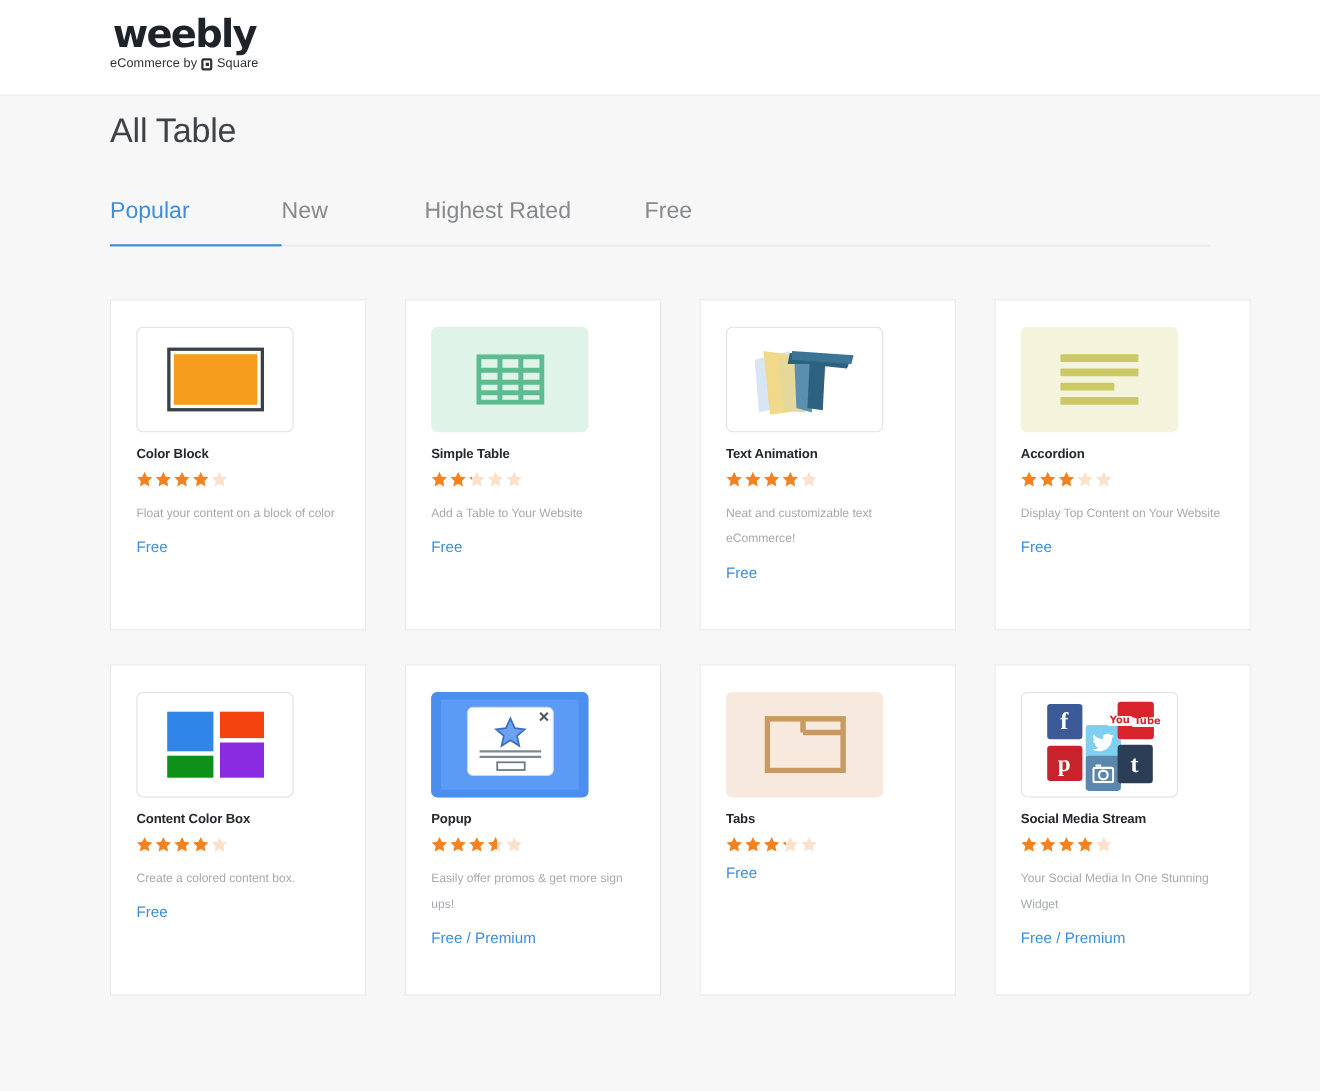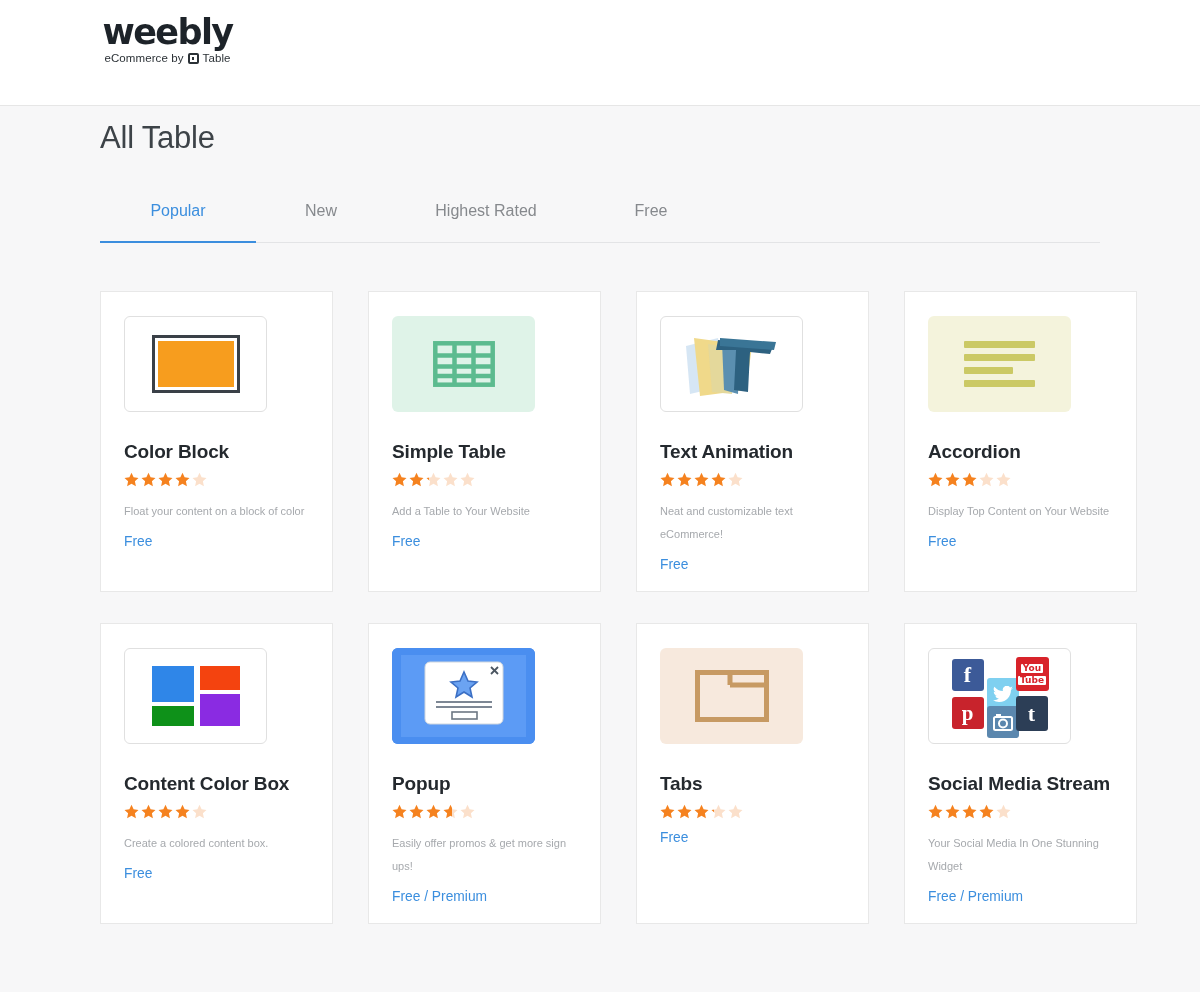--- a/index.html
+++ b/index.html
@@ -8,21 +8,21 @@
     width: 1200px;
     height: 992px;
     background: #f7f7f8;
     font-family: "Liberation Sans", sans-serif;
     -webkit-font-smoothing: antialiased;
     overflow: hidden;
   }
 
   
   .topbar {
-    height: 106px;
+    height: 87px;
     background: #ffffff;
     border-bottom: 1px solid #e6e6e6;
     position: relative;
   }
   .logo-wrap {
     position: absolute;
     left: 100px;
     top: 14px;
     text-align: center;
     width: 135px;
@@ -82,23 +82,22 @@
   }
 
   
   .tabs {
     margin-top: 44px;
     display: flex;
     border-bottom: 1px solid #e3e4e6;
     height: 43px;
   }
   .tab {
-    font-size: 16px;
+    font-size: 21px;
     color: #86898d;
-    text-align: center;
     line-height: 22px;
     cursor: pointer;
     position: relative;
     padding-bottom: 20px;
   }
   .tab.t0 { width: 156px; }
   .tab.t1 { width: 200px; }
   .tab.t2 { width: 130px; }
   .tab.t3 { width: 130px; }
   .tab.active { color: #3b8ede; }
@@ -136,22 +135,22 @@
     justify-content: center;
     overflow: hidden;
   }
   .thumb.framed {
     border: 1px solid #e0e0e0;
     background: #fff;
   }
 
   
   .card-title {
-    margin-top: 29px;
-    font-size: 19px;
+    margin-top: 12px;
+    font-size: 12px;
     font-weight: 700;
     color: #24292e;
     letter-spacing: -0.15px;
   }
   .stars {
     margin-top: 9px;
     display: flex;
     gap: 2px;
   }
   .star {
@@ -208,21 +207,21 @@
 </style>
 </head>
 <body>
 
 <div class="topbar">
   <div class="logo-wrap">
     <div class="logo-word">weebly</div>
     <div class="logo-sub">
       <span>eCommerce by</span>
       <span class="sq-mark"></span>
-      <span>Table</span>
+      <span>Square</span>
     </div>
   </div>
 </div>
 
 <div class="page">
 
   <h1 class="page-title">All Table</h1>
 
   <div class="tabs">
     <div class="tab t0 active">Popular</div>
@@ -548,21 +547,21 @@
                 <path fill="#fff" d="M20 2a8 8 0 01-2.3.6A4 4 0 0019.5.4a8 8 0 01-2.5 1A4 4 0 0010 5.1 11.4 11.4 0 011.4.8a4 4 0 001.2 5.4A4 4 0 01.8 5.7a4 4 0 003.2 4 4 4 0 01-1.8.1 4 4 0 003.7 2.8A8 8 0 010 14.3 11.3 11.3 0 006.3 16c7.5 0 11.6-6.2 11.6-11.6v-.5A8.3 8.3 0 0020 2z"></path>
               </svg>
           </span>
           <span class="sicon" style="left:35px;top:47px;width:32px;height:32px;background:#5b87ae;">
             <svg width="20" height="18" viewBox="0 0 20 18">
               <rect x="1" y="4" width="18" height="13" rx="1.5" fill="none" stroke="#fff" stroke-width="2"></rect>
               <circle cx="10" cy="10.5" r="4" fill="none" stroke="#fff" stroke-width="2"></circle>
               <rect x="3" y="1" width="5" height="2" fill="#fff"></rect>
             </svg>
           </span>
-          <span class="sicon" style="left:64px;top:-2px;width:33px;height:34px;background:#d8232a;flex-direction:column;line-height:1;font-size:10px;padding:3px;">
+          <span class="sicon" style="left:64px;top:-2px;width:33px;height:34px;background:#d8232a;flex-direction:row;line-height:1;font-size:10px;padding:3px;">
             <span style="background:#fff;color:#d8232a;font-size:9px;padding:0 2px;border-radius:1px;">You</span>
             <span style="background:#fff;color:#d8232a;font-size:9px;padding:0 2px;border-radius:1px;margin-top:3px;">Tube</span>
           </span>
           <span class="sicon" style="left:64px;top:37px;width:32px;height:35px;background:#2c3e56;font-size:22px;font-family:'Liberation Serif',serif;">t</span>
         </div>
         </div>
         <div class="card-title">Social Media Stream</div>
         <div class="stars">
           <span class="star">
             <svg width="15" height="15" viewBox="0 0 15 15">

